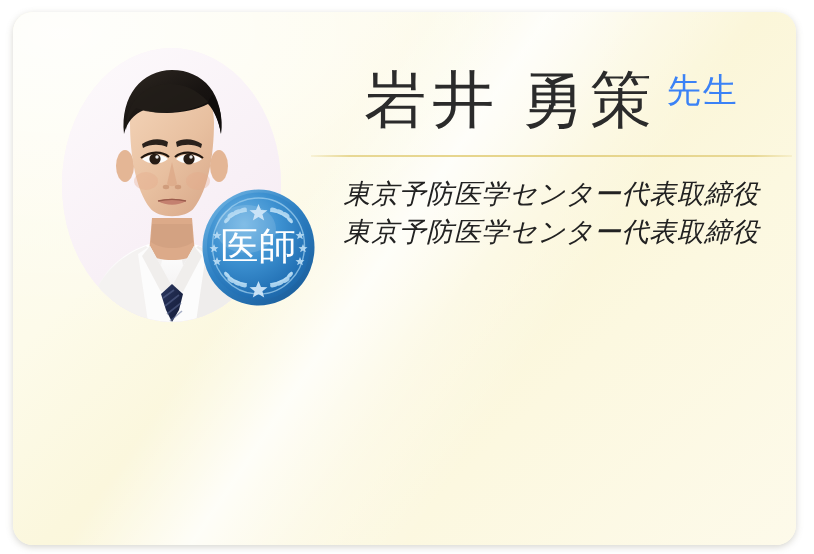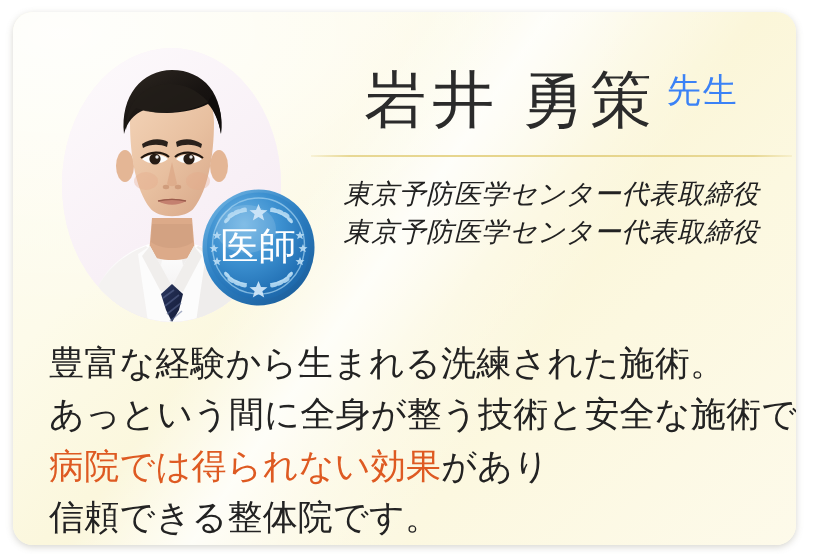--- a/index.html
+++ b/index.html
@@ -326,22 +326,16 @@
         </div>
 
         <div class="divider"></div>
 
         <div class="titles">
           <div class="title-line">東京予防医学センター代表取締役</div>
           <div class="title-line">東京予防医学センター代表取締役</div>
         </div>
       </div>
 
-      <div class="body-copy">
-        <div class="body-line"><span>豊富な経験から生まれる洗練された施術。</span></div>
-        <div class="body-line"><span>あっという間に全身が整う技術と安全な施術で</span></div>
-        <div class="body-line"><span class="hl">病院では得られない効果</span><span>があり</span></div>
-        <div class="body-line"><span>信頼できる整体院です。</span></div>
-      </div>
 
     </div>
   </div>
 </div>
 
 </body></html>

